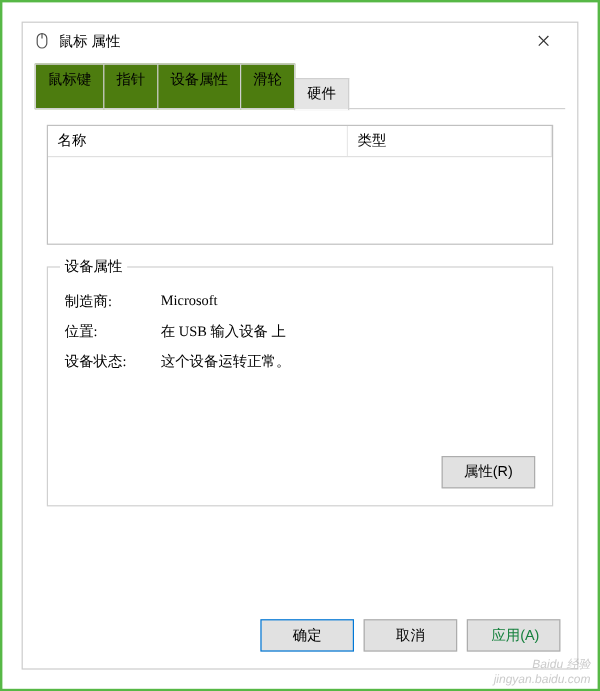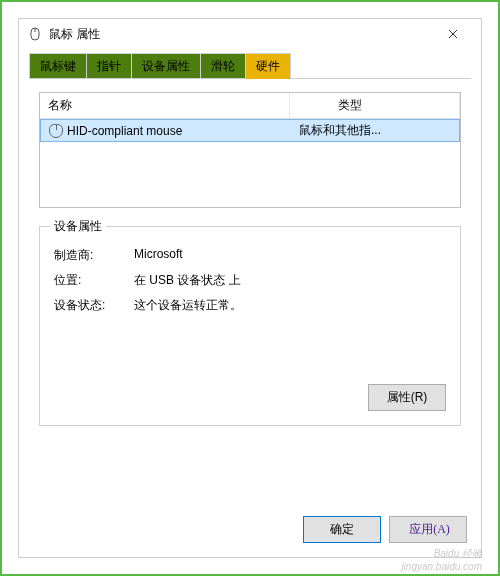--- a/index.html
+++ b/index.html
@@ -53,58 +53,59 @@
       border: 1px solid #d0d0d0;
       border-bottom: none;
       background: #4d7c0f;
       margin-right: -1px;
       font-size: 12px;
       cursor: pointer;
       position: relative;
       z-index: 1;
     }
     .tab.active {
-      background: #eab308;
+      background: #e5e5e5;
       border-bottom: 1px solid #fff;
       z-index: 3;
       margin-bottom: -1px;
+      margin-top: 12px;
     }
     .tabline {
       border-bottom: 1px solid #d0d0d0;
       margin: 0 10px;
       position: relative;
       top: -1px;
       z-index: 2;
     }
     .tab-content {
       padding: 12px 20px 10px 20px;
       flex: 1;
       display: flex;
       flex-direction: column;
     }
     .label { margin-bottom: 6px; }
     .listview {
       border: 1px solid #c0c0c0;
-      height: 116px;
+      height: 100px;
       display: flex;
       flex-direction: column;
       background: #fff;
     }
     .lv-header {
       display: flex;
       border-bottom: 1px solid #e0e0e0;
       background: #fff;
     }
     .lv-col-h {
       padding: 4px 8px;
       border-right: 1px solid #e8e8e8;
       font-size: 12px;
     }
     .lv-col-h.name { flex: 0 0 250px; }
-    .lv-col-h.type { flex: 1; margin-left: 40px; }
+    .lv-col-h.type { flex: 1; }
     .lv-row {
       display: flex;
       background: #cde8ff;
       border: 1px solid #7eb4ea;
       align-items: center;
     }
     .lv-cell { padding: 2px 8px; font-size: 12px; display: flex; align-items: center; }
     .lv-cell.name { flex: 0 0 250px; }
     .lv-cell.type { flex: 1; white-space: nowrap; overflow: hidden; text-overflow: ellipsis; }
     .mouse-icon {
@@ -132,50 +133,50 @@
       position: absolute;
       top: -9px; left: 10px;
       background: #fff;
       padding: 0 4px;
       font-size: 12px;
     }
     .prop-row {
       display: flex;
       margin: 8px 0;
       font-size: 12px;
+      font-family: Liberation Serif, serif;
     }
     .prop-label { width: 80px; }
     .prop-value { flex: 1; }
     .props-btn-row {
       display: flex;
       justify-content: flex-end;
       margin-top: 70px;
     }
     .btn {
       min-width: 78px;
       padding: 4px 12px;
       background: #e1e1e1;
       border: 1px solid #adadad;
       font-size: 12px;
       cursor: pointer;
       text-align: center;
       font-family: inherit;
     }
     .btn.primary { border: 1px solid #0078d7; }
-    .btn:disabled { color: #4c1d95; cursor: default; padding-left: 15px; }
+    .btn:disabled { color: #15803d; cursor: default; padding-left: 15px; }
     .dialog-buttons {
       display: flex;
       justify-content: flex-end;
       gap: 8px;
       padding: 10px 14px 14px 14px;
-      font-family: Liberation Serif, serif;
     }
     .watermark {
       position: absolute;
-      right: 16px;
+      right: 6px;
       bottom: 2px;
       color: rgba(180,180,180,0.7);
       font-size: 10px;
       font-style: italic;
       text-align: right;
     }
   </style>
 </head>
 <body>
 
@@ -204,53 +205,47 @@
   </div>
   <div class="tabline"></div>
 
   <div class="tab-content">
 
     <div class="listview">
       <div class="lv-header">
         <div class="lv-col-h name">名称</div>
         <div class="lv-col-h type">类型</div>
       </div>
-      <div class="lv-row">
-        <div class="lv-cell name">
-          <span class="mouse-icon"></span>
-          <span>HID-compliant mouse</span>
-        </div>
-        <div class="lv-cell type">鼠标和其他指...</div>
-      </div>
     </div>
 
     <div class="group">
       <div class="group-title">设备属性</div>
 
       <div class="prop-row">
         <div class="prop-label">制造商:</div>
         <div class="prop-value">Microsoft</div>
       </div>
       <div class="prop-row">
         <div class="prop-label">位置:</div>
-        <div class="prop-value">在 USB 设备状态 上</div>
+        <div class="prop-value">在 USB 输入设备 上</div>
       </div>
       <div class="prop-row">
         <div class="prop-label">设备状态:</div>
         <div class="prop-value">这个设备运转正常。</div>
       </div>
 
       <div class="props-btn-row">
         <button class="btn">属性(R)</button>
       </div>
     </div>
   </div>
 
   <div class="dialog-buttons">
     <button class="btn primary">确定</button>
+    <button class="btn">取消</button>
     <button class="btn" disabled="">应用(A)</button>
   </div>
 </div>
 
 <div class="watermark">
   <div>Baidu 经验</div>
   <div>jingyan.baidu.com</div>
 </div>
 
 </body></html>

